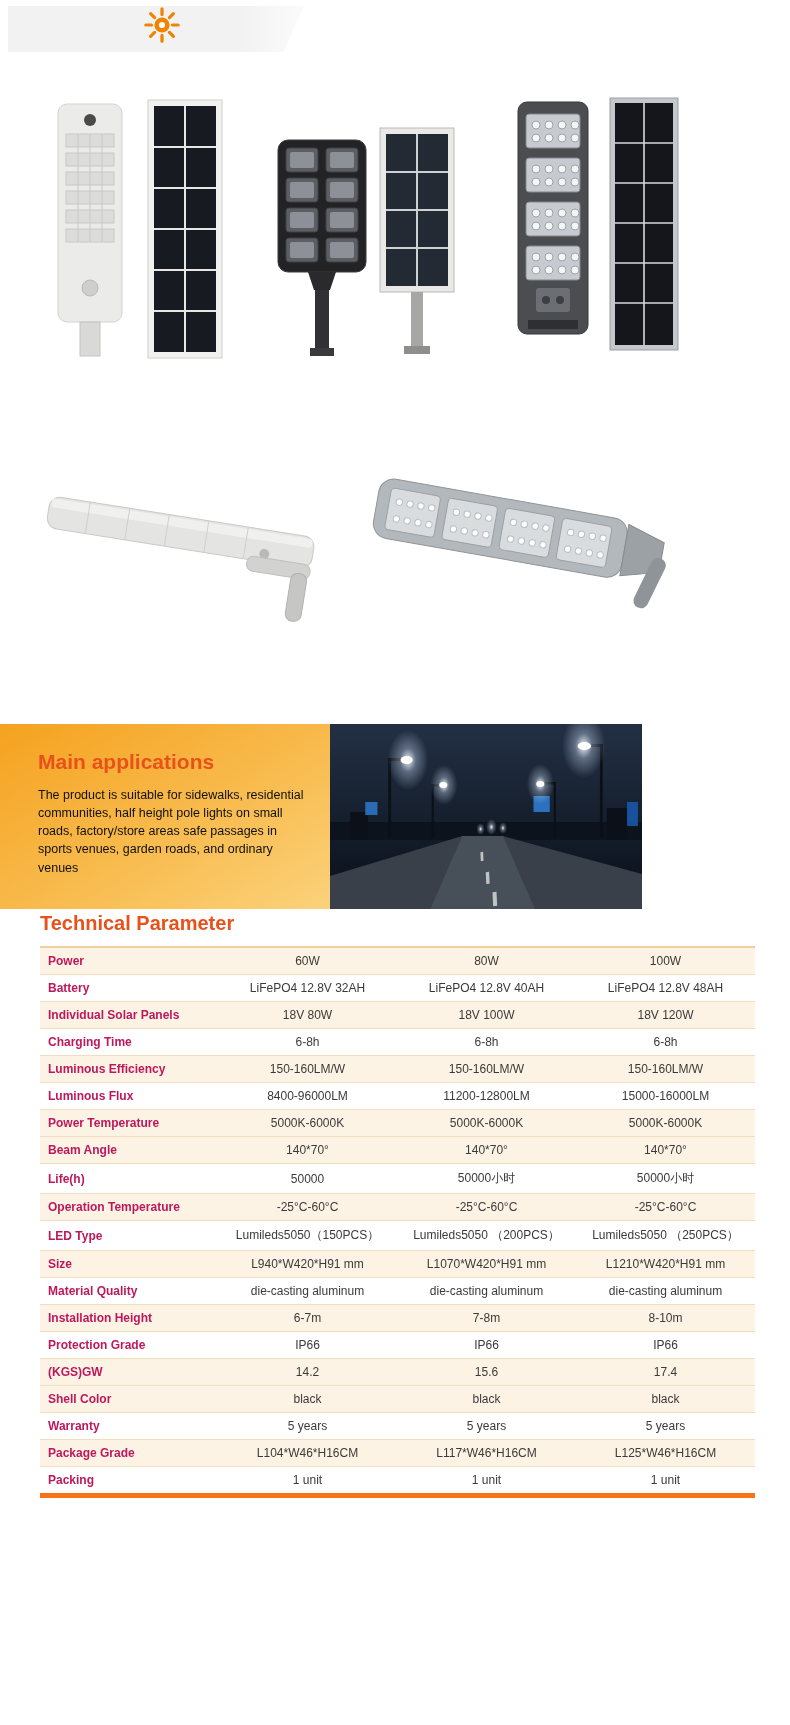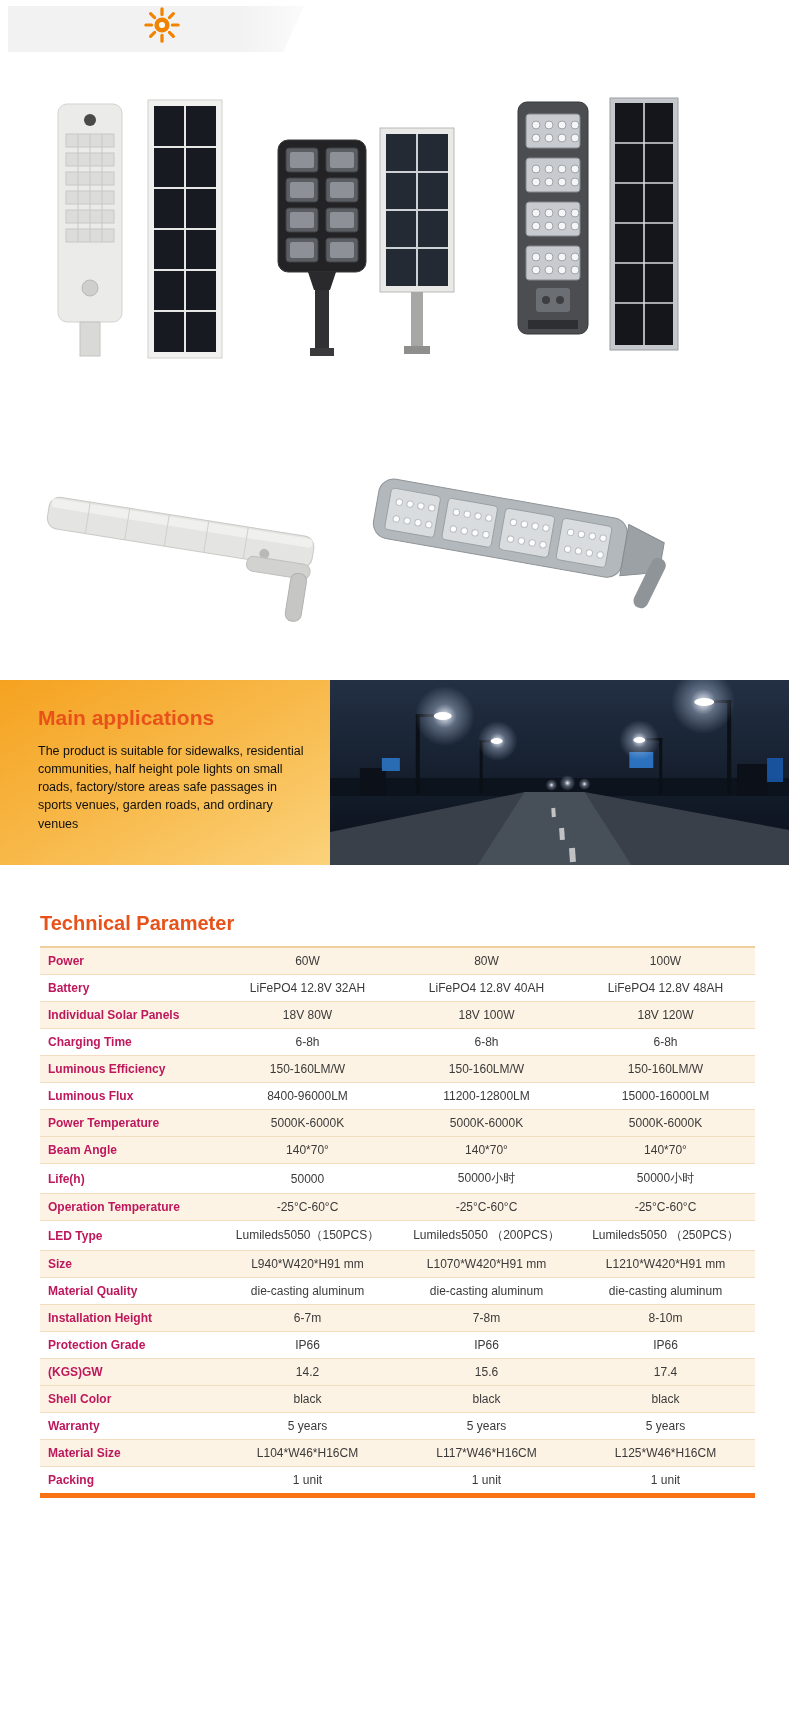--- a/index.html
+++ b/index.html
@@ -17,21 +17,21 @@
 
   
   .photo { position:absolute; background:#fff; }
   .p1 { left:30px;  top:88px;  width:215px; height:295px; }
   .p2 { left:258px; top:88px;  width:210px; height:295px; }
   .p3 { left:488px; top:88px;  width:218px; height:295px; }
   .p4 { left:30px;  top:395px; width:310px; height:270px; }
   .p5 { left:355px; top:395px; width:345px; height:270px; }
 
   
-  .apps { position:absolute; left:0; top:680px; width:789px; height:185px; display:flex;border-radius:32px; }
+  .apps { position:absolute; left:0; top:724px; width:642px; height:185px; display:flex;border-radius:32px; }
   .apps-left { width:330px; height:100%; padding:26px 26px 0 38px;
                background:linear-gradient(150deg,#f5a21f 0%,#f8bb4e 55%,#fbd27b 100%); }
   .apps-title { font-size:21px; font-weight:bold; color:#e8521a; margin-bottom:12px; }
   .apps-body { font-size:12.5px; line-height:1.45; color:#101010; width:272px; }
   .apps-photo { flex:1; height:100%; }
   .apps-photo svg { display:block; width:100%; height:100%; }
 
   
   .tech-title { position:absolute; left:40px; top:912px; font-size:20px; font-weight:bold; color:#e8521a; }
   .tech-table { position:absolute; left:40px; top:946px; width:715px; border-collapse:collapse; table-layout:fixed;
@@ -397,21 +397,21 @@
           <td>black</td>
           <td>black</td>
         </tr>
         <tr>
           <th>Warranty</th>
           <td>5 years</td>
           <td>5 years</td>
           <td>5 years</td>
         </tr>
         <tr class="alt">
-          <th>Material Size</th>
+          <th>Package Grade</th>
           <td>L104*W46*H16CM</td>
           <td>L117*W46*H16CM</td>
           <td>L125*W46*H16CM</td>
         </tr>
         <tr>
           <th>Packing</th>
           <td>1 unit</td>
           <td>1 unit</td>
           <td>1 unit</td>
         </tr>

